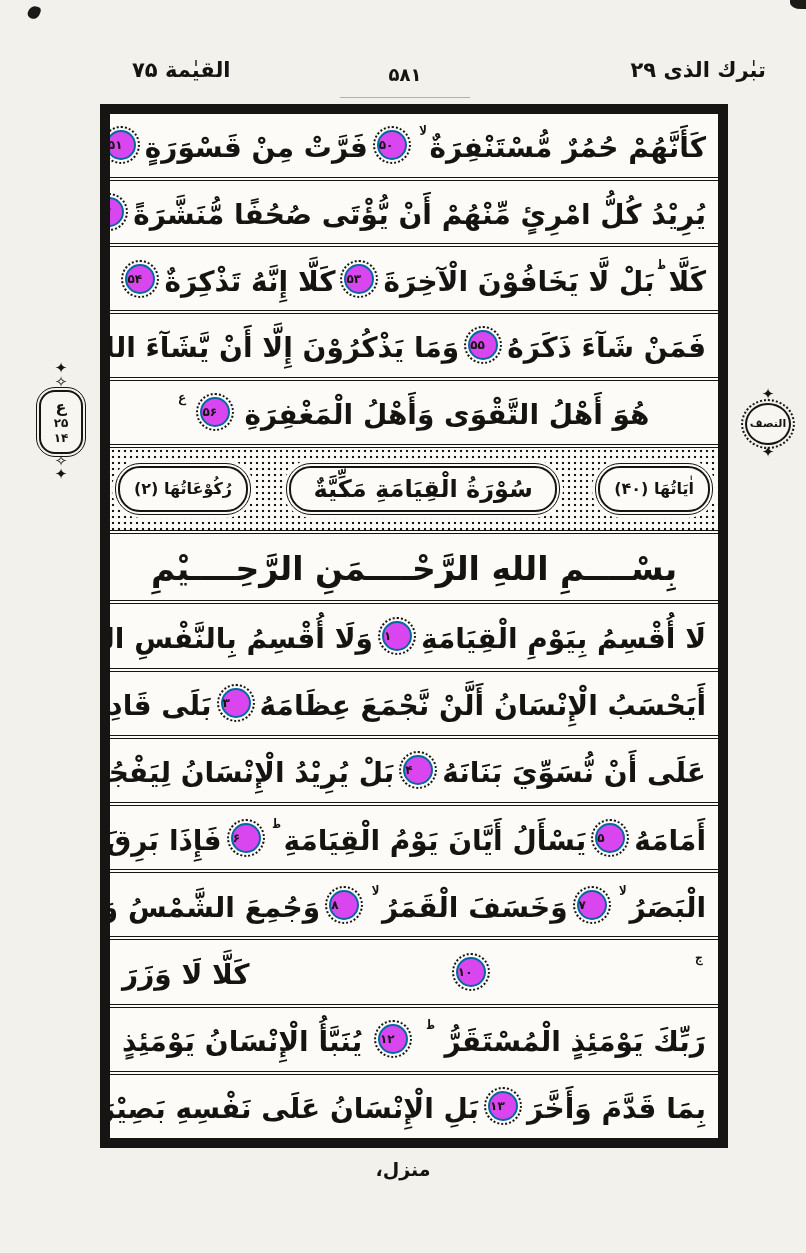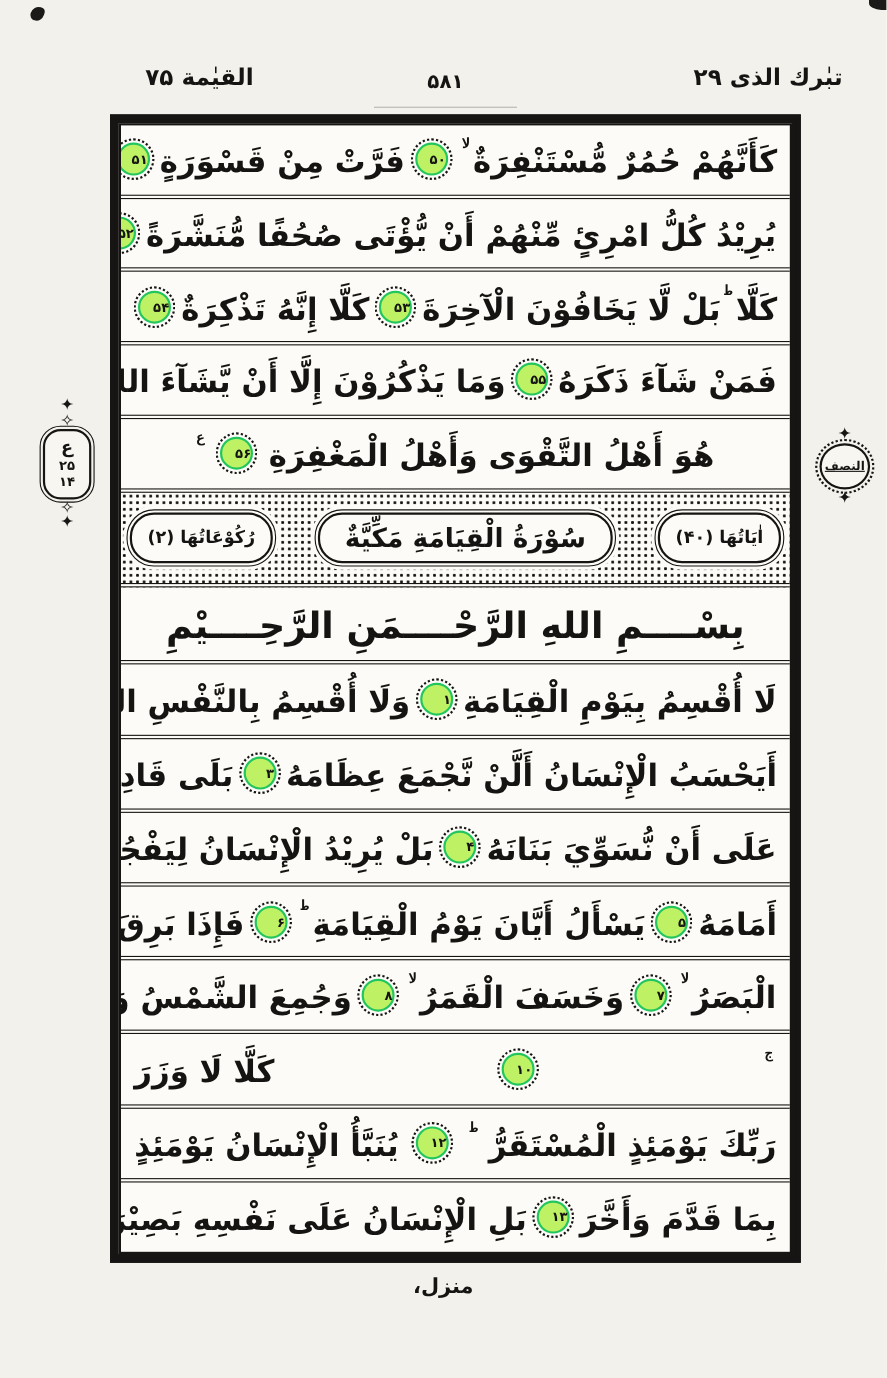--- a/index.html
+++ b/index.html
@@ -35,24 +35,24 @@
     padding:0 12px; border-bottom:4px double #171513; overflow:hidden;
   }
   .rows-bottom .qrow:last-child { border-bottom:none; }
   .qrow.center { justify-content:center; }
   .qrow.center > * { margin:0 7px; }
   .qtext {
     font-size:28px; font-weight:bold; white-space:nowrap;
     flex:0 1 auto; line-height:1; padding-top:6px;
   }
   .ayah-marker {
-    flex:0 0 auto; width:30px; height:30px; border:2px solid #22c55e; border-radius:50%;
+    flex:0 0 auto; width:30px; height:30px; border:2px solid #0369a1; border-radius:50%;
     outline:2px dotted #171513; outline-offset:2px;
-    display:inline-flex; align-items:center; justify-content:flex-start;
-    margin:0 9px; background:#bef264;
+    display:inline-flex; align-items:center; justify-content:flex-end;
+    margin:0 9px; background:#d946ef;
   }
   .ayah-num { font-size:12px; font-weight:bold; line-height:1; }
   .waqf { flex:0 0 auto; font-size:13px; font-weight:bold; transform:translateY(-14px); margin:0 3px;font-family:Liberation Mono, monospace; }
   
   .surah-band {
     flex:1.08; border-bottom:4px double #171513;
     display:flex; align-items:center; justify-content:space-between;
     padding:5px 8px;
     background-image:radial-gradient(#171513 1.1px, transparent 1.6px);
     background-size:6px 6px;
@@ -83,21 +83,21 @@
     background:#f8f6f1; display:flex; flex-direction:column; align-items:center; gap:1px;
   }
   .orn-capsule .big { font-size:16px; font-weight:bold; line-height:1; }
   .orn-capsule .num { font-size:12px; font-weight:bold; line-height:1.2; }
   .orn-medallion {
     margin:1px auto; width:46px; height:42px;
     border:2px solid #171513; border-radius:50%;
     outline:2px dotted #171513; outline-offset:2px;
     background:#f8f6f1; display:flex; align-items:center; justify-content:center;
   }
-  .orn-medallion .lbl { font-size:11px; font-weight:bold;text-decoration:underline; }
+  .orn-medallion .lbl { font-size:11px; font-weight:bold; }
   
   .page-footer {
     position:absolute; left:0; right:0; top:1158px;
     text-align:center; font-size:19px; font-weight:bold;
   }
   
   .speck-tl { position:absolute; left:28px; top:6px; width:12px; height:13px;
               background:#1c1a18; border-radius:60% 30% 55% 40%; transform:rotate(18deg); }
   .speck-tr { position:absolute; right:0px; top:0px; width:16px; height:9px;
               background:#1c1a18; border-radius:0 0 0 70%; }

